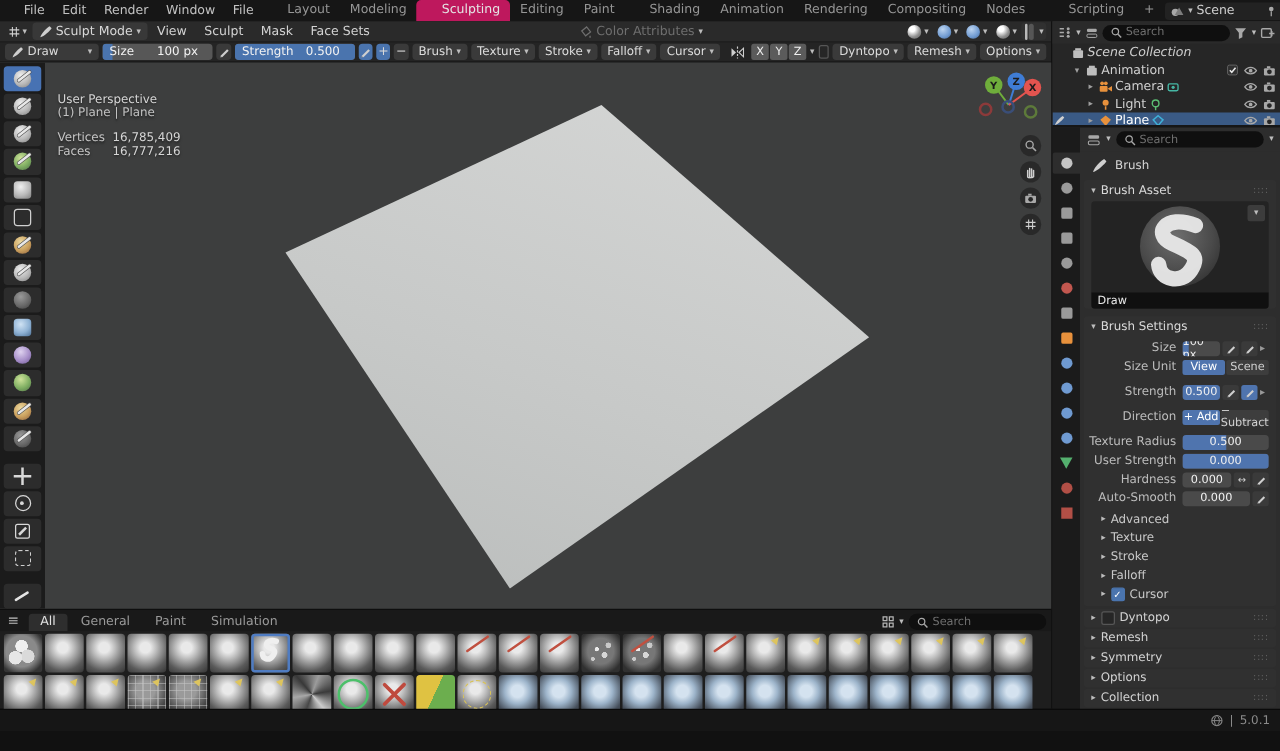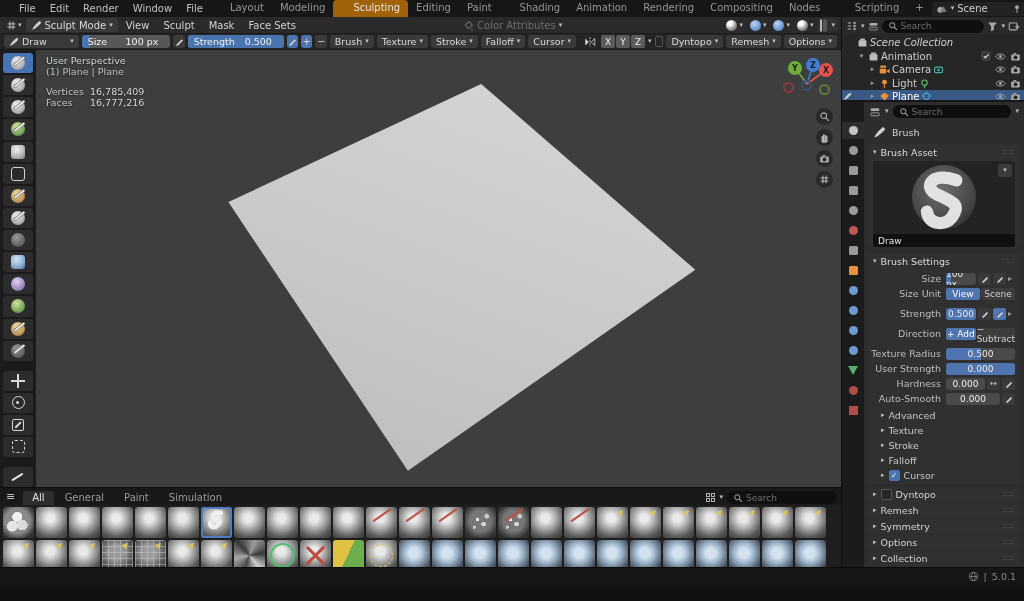--- a/index.html
+++ b/index.html
@@ -15,21 +15,21 @@
   .winbtns { margin-left:auto; display:flex; gap:0; }
   .winbtn { width:28px; text-align:center; color:#cfcfcf; font-size:9px; }
 
   
   .topbar { height:17px; background:#161616; display:flex; align-items:center;
     font-size:10px; color:#c2c2c2; flex:0 0 auto; padding:0 4px; }
   .blogo.sm { width:12px; height:12px; margin:0 4px; }
   .menu-item { padding:0 7px; line-height:17px; }
   .ws-tabs { display:flex; margin-left:12px; align-items:flex-end; height:17px; }
   .ws-tab { padding:1px 8px 2px; color:#969696; border-radius:4px 4px 0 0; line-height:14px; }
-  .ws-tab.active { background:#a16207; color:#e4e4e4;padding-left:20px; }
+  .ws-tab.active { background:#be185d; color:#e4e4e4;padding-left:20px; }
   .topbar-right { margin-left:auto; display:flex; align-items:center; gap:4px; padding-right:2px; }
   .idwidget { display:flex; align-items:center; gap:3px; background:#222; border-radius:3px;
     height:14px; padding:0 4px; color:#cfcfcf; }
   .idwidget .name { min-width:52px; }
 
   
   .main { display:flex; height:550px; flex:0 0 auto; }
   .vcol { width:841px; display:flex; flex-direction:column; }
 
   .vheader { height:17px; background:#2a2a2a; border-bottom:1px solid #1c1c1c;
@@ -98,21 +98,21 @@
   .ti-transform::after { content:""; position:absolute; width:8px; height:1.8px; background:#d8d8d8;
     transform:rotate(-45deg); top:4px; left:1px; }
   .ti-region { width:13px; height:13px; border:1.4px dashed #cfcfcf; border-radius:3px; }
   .ti-annotate { width:14px; height:14px; position:relative; }
   .ti-annotate::after { content:""; position:absolute; width:13px; height:2.4px; background:#e4e4e4;
     border-radius:2px; top:6px; left:0; transform:rotate(-32deg); }
 
   .plane { position:absolute; left:36px; top:0; right:0; bottom:0;
     clip-path:polygon(55.3% 7.8%, 81.9% 50.3%, 46.2% 96.3%, 23.9% 34.8%);
     background:linear-gradient(200deg, #dadbda 0%, #c7c9c8 55%, #b5b8b7 100%); }
-  .vinfo { position:absolute; left:46px; top:5px; line-height:11px; color:#d6d6d6;
+  .vinfo { position:absolute; left:46px; top:24px; line-height:11px; color:#d6d6d6;
     text-shadow:0 1px 2px rgba(0,0,0,.55); font-size:9.5px; }
   .vinfo .dim { color:#c2c2c2; }
   .vstats { margin-top:9px; }
   .vstats .row { display:flex; }
   .vstats .lbl { width:44px; color:#c6c6c6; }
 
   .gizmo { position:absolute; right:6px; top:6px; width:56px; height:50px; }
   .axis { position:absolute; width:14px; height:14px; border-radius:50%; font-size:8px;
     color:#1c1c1c; display:flex; align-items:center; justify-content:center; font-weight:bold; }
   .axis.hollow { width:11px; height:11px; background:transparent !important; border:2px solid; }

